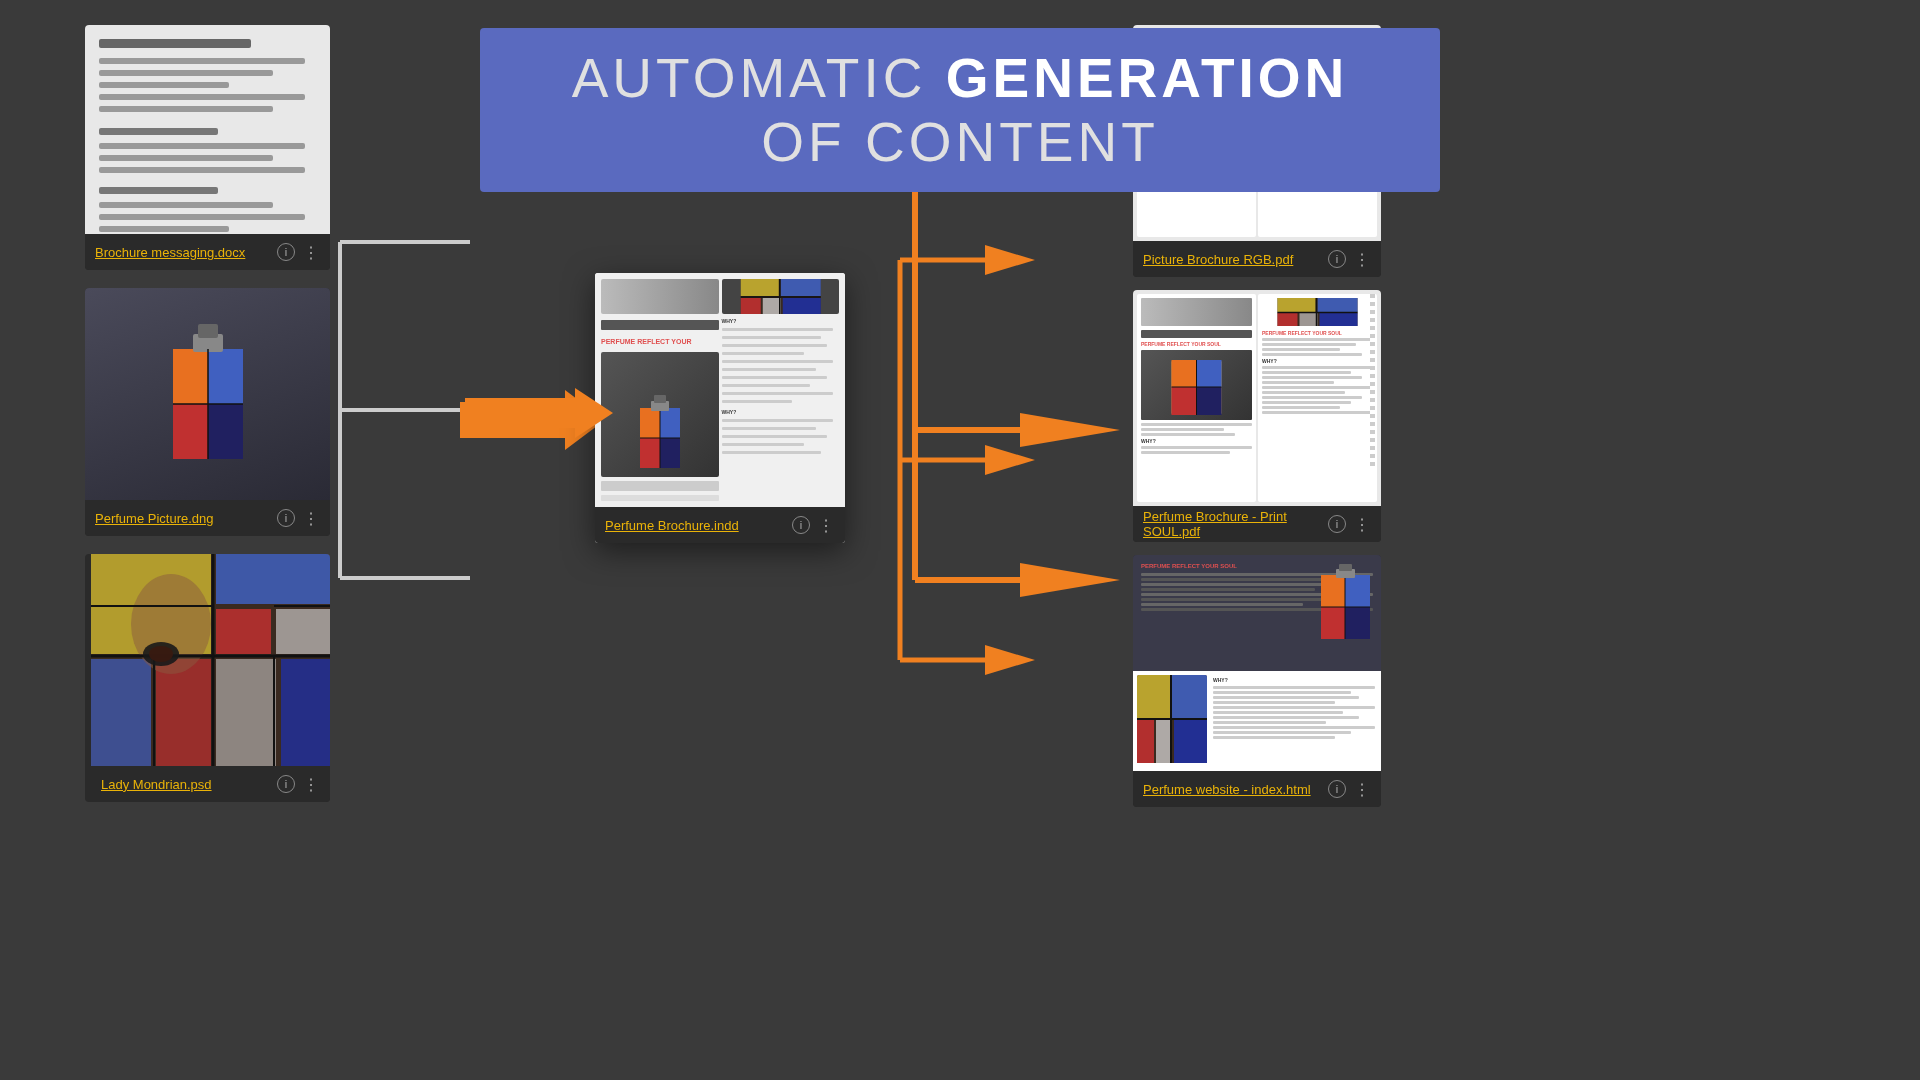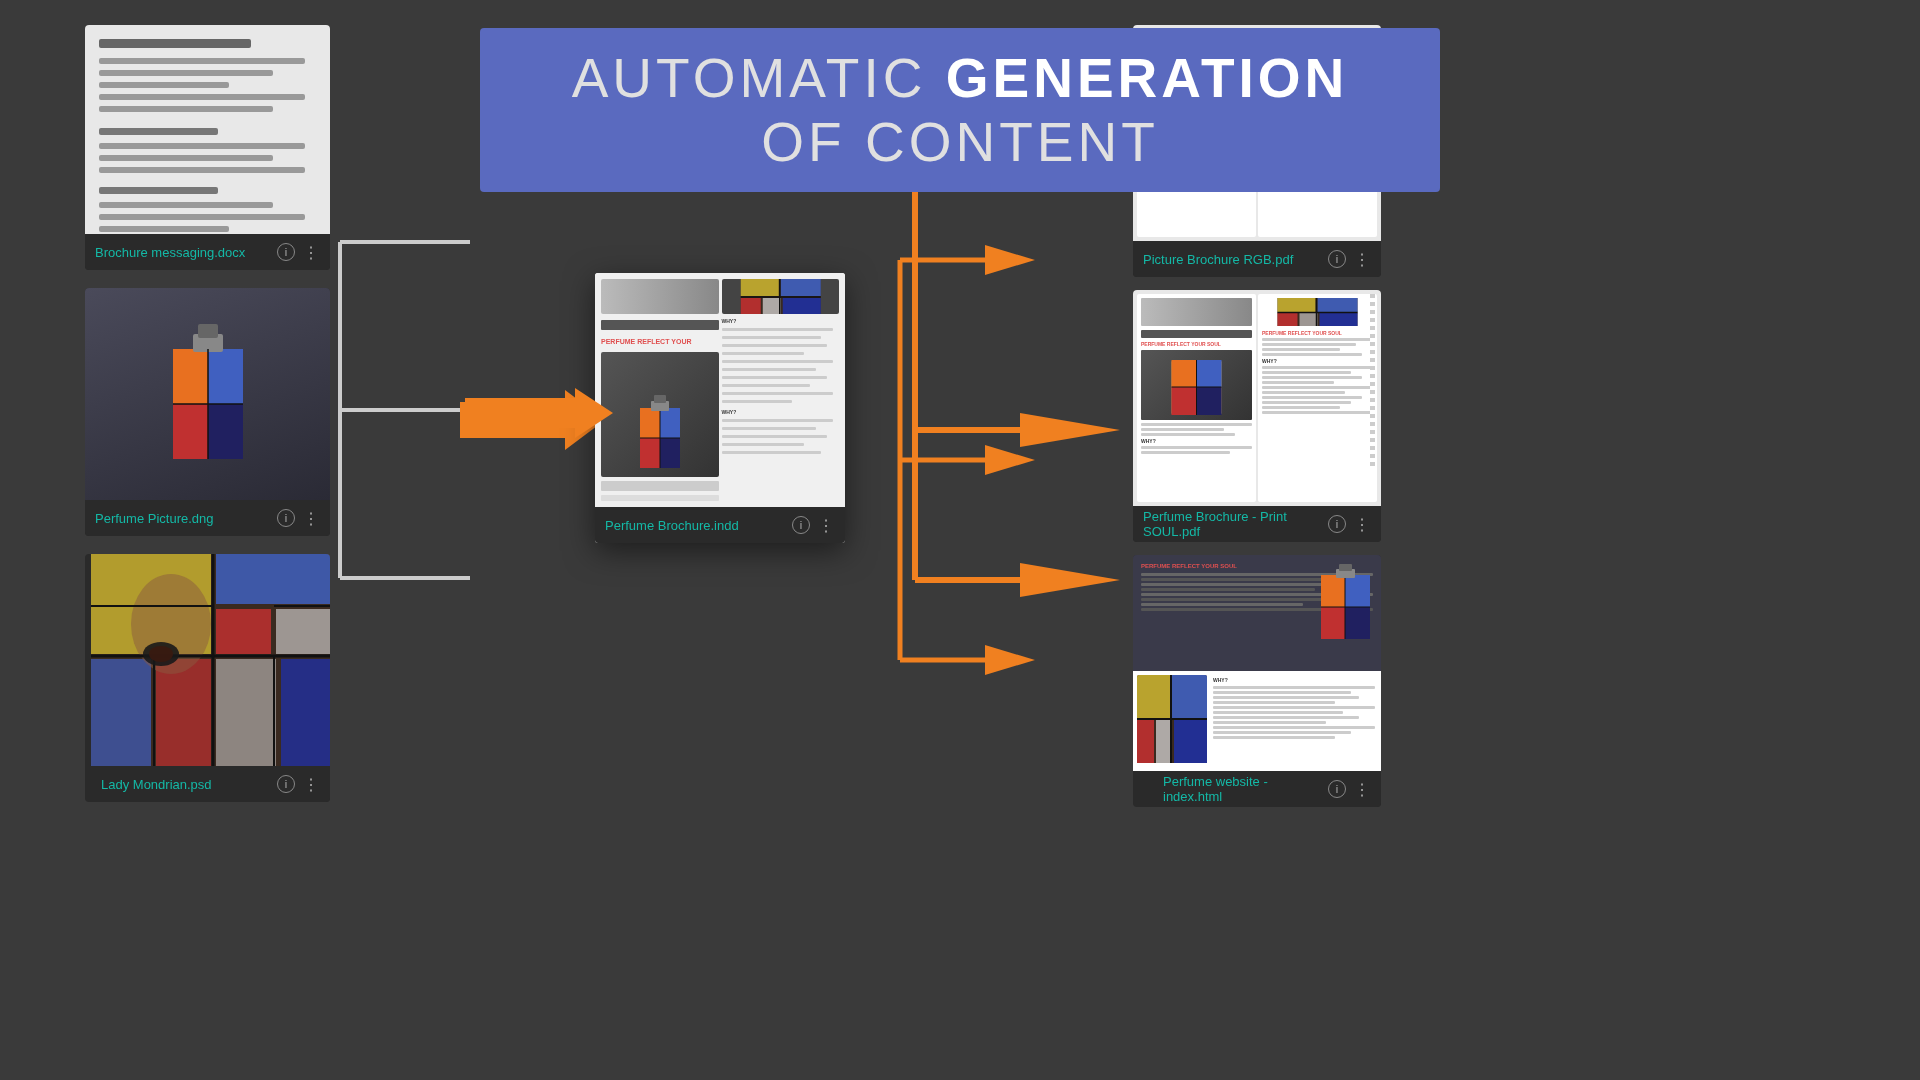--- a/index.html
+++ b/index.html
@@ -52,22 +52,23 @@
     }
     .card-footer {
       height: 36px;
       background: #2a2a2a;
       display: flex;
       align-items: center;
       justify-content: space-between;
       padding: 0 10px;
     }
     .card-footer-label {
-      color: #14b8a6;
+      color: #eab308;
       font-size: 13px;
+      text-decoration: underline;
     }
     .card-footer-icons {
       display: flex;
       gap: 8px;
       align-items: center;
     }
     .icon-circle {
       width: 18px;
       height: 18px;
       border: 1.5px solid #888;
@@ -564,21 +565,21 @@
           <div class="mini-line" style="background:#ccc; width:80%;"></div>
           <div class="mini-line" style="background:#ccc; width:90%;"></div>
           <div class="mini-line" style="background:#ccc; width:70%;"></div>
           <div class="mini-line" style="background:#ccc;"></div>
           <div class="mini-line" style="background:#ccc; width:85%;"></div>
           <div class="mini-line" style="background:#ccc; width:75%;"></div>
         </div>
       </div>
     </div>
   </div>
-  <div class="card-footer" style="background:#2a2a2a;margin-left:20px;">
+  <div class="card-footer" style="background:#2a2a2a;">
     <span class="card-footer-label">Perfume website - index.html</span>
     <div class="card-footer-icons">
       <div class="icon-circle">i</div>
       <span class="icon-dots">⋮</span>
     </div>
   </div>
 </div>
 
 <svg class="arrow-svg" style="left:465px; top:388px; width:148px; height:50px;">
   <polygon points="0,10 110,10 110,0 148,25 110,50 110,40 0,40" fill="#f08020"></polygon>

